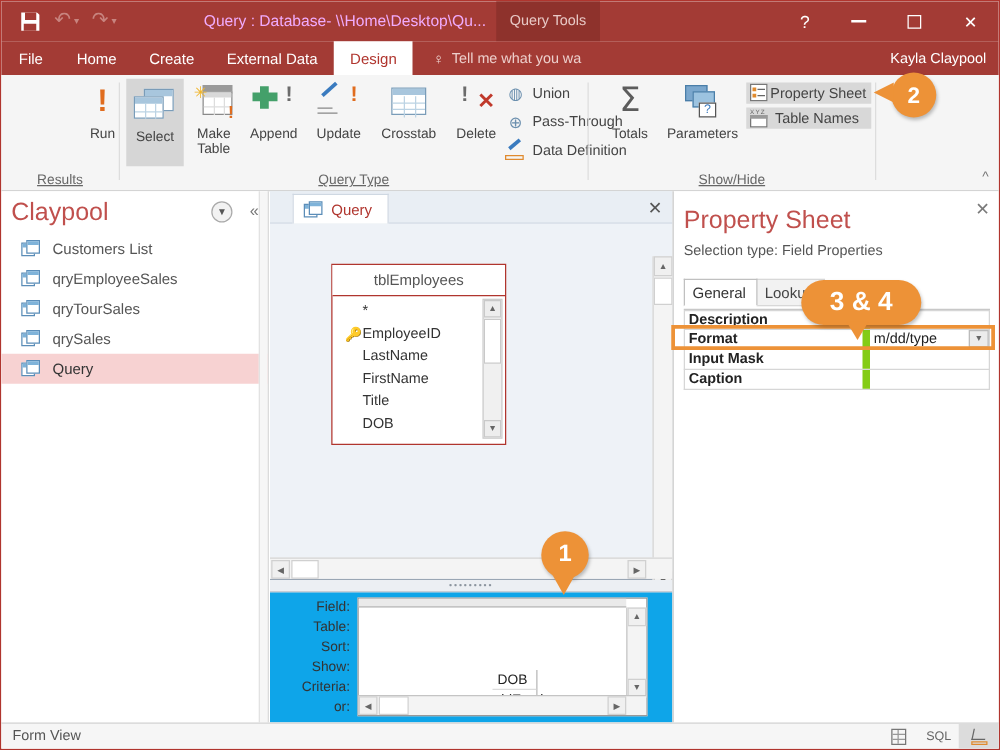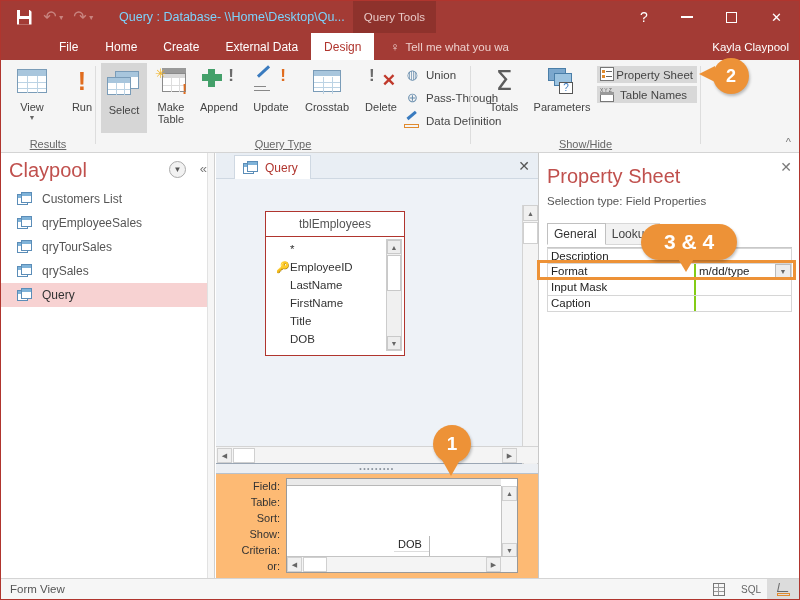--- a/index.html
+++ b/index.html
@@ -19,39 +19,39 @@
     background:#a33b35; display:flex; align-items:center;
   }
   .qat { display:flex; align-items:center; height:32px; padding-left:8px; }
   .qat-btn { width:30px; height:28px; display:flex; align-items:center; justify-content:center; }
   .save-glyph { width:15px; height:15px; background:#fff;
      clip-path: polygon(0 0, 85% 0, 100% 15%, 100% 100%, 0 100%); position:relative; }
   .save-glyph:after { content:""; position:absolute; left:3px; top:0; width:9px; height:6px; background:#a33b35; }
   .save-glyph:before { content:""; position:absolute; left:2.5px; bottom:0px; width:10px; height:6px; background:#a33b35; }
   .undo-arrow { font-size:16px; color:#c8847f; line-height:1; }
   .tiny-caret { font-size:7px; color:#c8847f; margin-left:1px; }
-  .win-title { flex:0 0 auto; color:#7dd3fc; font-size:12.5px; margin-left:20px; white-space:nowrap; }
+  .win-title { flex:0 0 auto; color:#f0abfc; font-size:12.5px; margin-left:64px; white-space:nowrap; }
   .qtools {
     margin-left:8px; background:#8e322c; color:#e8c9c6; font-size:11.5px;
     height:32px; display:flex; align-items:center; padding:0 11px; white-space:nowrap;
   }
   .win-ctrls { position:absolute; right:0; top:0; height:32px; display:flex; align-items:center; }
   .wbtn { width:45px; height:32px; display:flex; align-items:center; justify-content:center;
           color:#fff; font-size:13px; }
   .wbtn.help { width:40px; font-size:14px; }
   .wbtn .sq { width:11px; height:11px; border:1.3px solid #fff; }
   .wbtn .dash { width:12px; height:1.3px; background:#fff; }
 
   
   .tabstrip {
     position:absolute; left:0; top:32px; width:798px; height:27px;
     background:#a33b35; display:flex; align-items:stretch;
   }
   .tab { display:flex; align-items:center; padding:0 13px; color:#fff; font-size:12px; white-space:nowrap; }
-  .tab.file { padding:0 14px;margin-left:44px; }
+  .tab.file { padding:0 14px; }
   .tab.active { background:#fff; color:#b0352e; }
   .tellme { display:flex; align-items:center; color:#edcfcc; font-size:11.5px; margin-left:16px; white-space:nowrap; }
   .bulb { margin-right:6px; font-size:12px; color:#f0d6d3; }
   .userslot { position:absolute; right:10px; top:32px; height:27px; display:flex; align-items:center;
               color:#fff; font-size:11.5px; white-space:nowrap; z-index:6; }
 
   
   .ribbon {
     position:absolute; left:0; top:59px; width:798px; height:93px;
     background:#f5f5f5; border-bottom:1px solid #d4d4d4;
@@ -144,21 +144,21 @@
   .canvas-hscroll { position:absolute; left:0; bottom:0; width:322px; height:17px; background:#f4f4f4; border-top:1px solid #d4d4d4; }
   .ch-l, .ch-r { position:absolute; top:1px; width:15px; height:15px; background:#f0f0f0; border:1px solid #d0d0d0;
                  display:flex; align-items:center; justify-content:center; font-size:7px; color:#666; }
   .ch-l { left:1px; } .ch-r { right:21px; }
   .ch-thumb { position:absolute; left:17px; top:1px; width:22px; height:15px; background:#fff; border:1px solid #d0d0d0; }
 
   .splitter { position:absolute; left:0; top:311px; width:322px; height:10px; background:#eceff3;
               display:flex; align-items:center; justify-content:center; border-bottom:1px solid #b9c2cc; }
   .splitter-dots { font-size:7px; letter-spacing:1.5px; color:#8b949e; }
 
-  .qbegrid { position:absolute; left:0; top:321px; width:322px; height:104px; background:#fdba74; }
+  .qbegrid { position:absolute; left:0; top:321px; width:322px; height:104px; background:#0ea5e9; }
   .qbe-labels { position:absolute; left:0; top:4px; width:68px; text-align:right; font-size:11px; color:#333; }
   .qbe-labels div { height:16px; line-height:16px; padding-right:4px; }
   .qbe-table { position:absolute; left:70px; top:4px; width:232px; height:95px; border:1px solid #999; background:#fff; }
   .qbe-corner { position:absolute; left:0; top:0; width:214px; height:7px; background:#eaeaea; border-bottom:1px solid #b8b8b8; }
   .qbe-col { position:absolute; top:7px; width:106px; height:88px; }
   .qbe-col.c2 { left:107px; border-right:1px solid #b8b8b8; }
   .qbe-cell { height:16px; line-height:16px; font-size:11px; color:#222; padding-left:4px;
               border-bottom:1px solid #dcdcdc; }
   .qbe-cell.ctr { display:flex; align-items:center; justify-content:center; padding-left:0; }
   .chk { width:11px; height:11px; border:1px solid #777; background:#fff; position:relative; }
@@ -182,21 +182,21 @@
   .ps-tabs { position:absolute; left:8px; top:70px; display:flex; align-items:flex-end; }
   .ps-tab { font-size:12px; padding:3px 8px 3px 6px; color:#333; }
   .ps-tab.sel { border:1px solid #c0c0c0; border-bottom:1px solid #fff; background:#fff; position:relative; z-index:2; }
   .ps-tab.unsel { border:1px solid #d8d8d8; background:#f2f2f2; color:#444; margin-left:-1px; }
   .ps-tabline { position:absolute; left:8px; top:94px; width:245px; height:1px; background:#c8c8c8; }
   .ps-rows { position:absolute; left:8px; top:95px; width:245px; }
   .ps-row { display:flex; height:16px; border-bottom:1px solid #d6d6d6; border-left:1px solid #d6d6d6;
             border-right:1px solid #d6d6d6; }
   .ps-row:first-child { border-top:1px solid #d6d6d6; }
   .ps-name { width:148px; font-size:11.5px; color:#222; padding-left:3px; line-height:15px;
-             border-right:2px solid #84cc16; }
+             border-right:6px solid #84cc16;font-weight:bold; }
   .ps-val { flex:1; font-size:11.5px; color:#222; padding-left:3px; line-height:15px; position:relative; }
   .ps-dd { position:absolute; right:0; top:0; width:16px; height:14px; background:#ececec;
            border:1px solid #bbb; display:flex; align-items:center; justify-content:center;
            font-size:7px; color:#666; }
 
   
   .hl-box { position:absolute; left:536px; top:259px; width:259px; height:20px;
             border:3px solid #ed9237; z-index:4; }
 
   
@@ -275,33 +275,20 @@
   <div class="tellme">
     <span class="bulb">♀</span>
     <span>Tell me what you wa</span>
   </div>
 </div>
 <div class="userslot">Kayla Claypool</div>
 
 <div class="ribbon">
 
   <div class="rgroup" style="left:0; width:94px;">
-    <div class="bigbtn" style="left:8px;">
-      <div class="icon-box">
-        <span class="ic-table">
-          <span class="hdr"></span>
-          <span class="vl" style="left:9px;"></span>
-            <span class="vl" style="left:19px;"></span>
-          <span class="hl" style="top:12px;"></span>
-            <span class="hl" style="top:18px;"></span>
-        </span>
-      </div>
-      <div class="lbl">View</div>
-      <div style="font-size:7px;color:#666;margin-top:1px;">▼</div>
-    </div>
     <div class="bigbtn" style="left:58px;">
       <div class="icon-box">
           <span class="ic-bang">!</span>
         </div>
       <div class="lbl">Run</div>
     </div>
     <div class="rgroup-label">Results</div>
   </div>
   <div class="rsep" style="left:94px;"></div>
 

